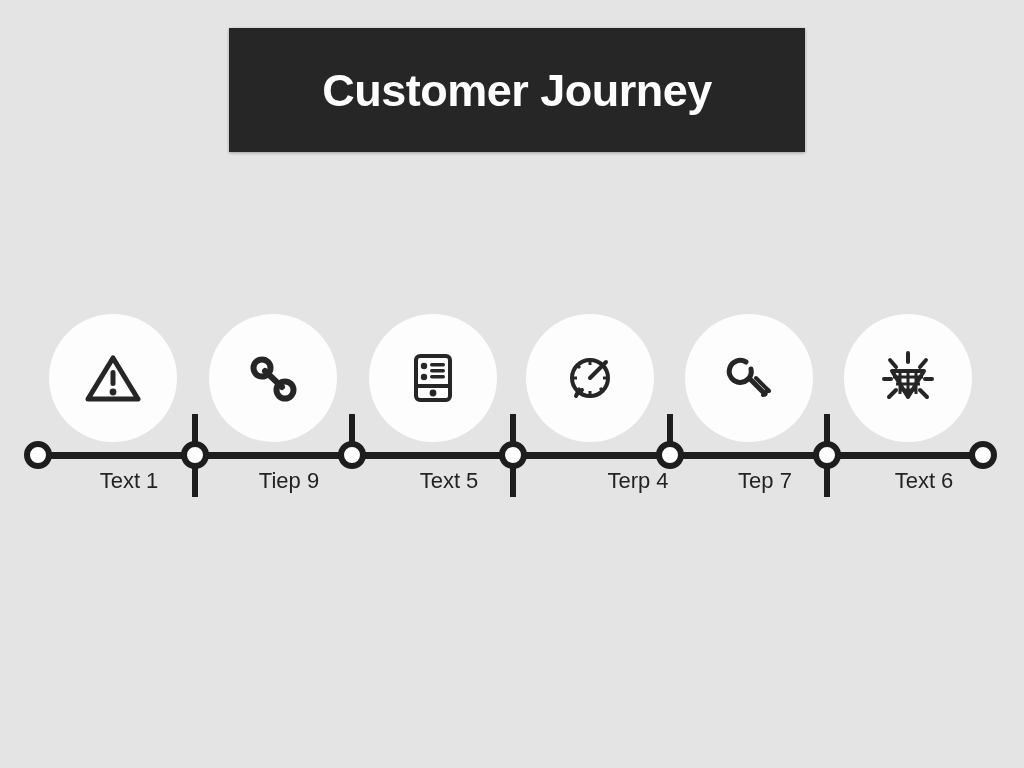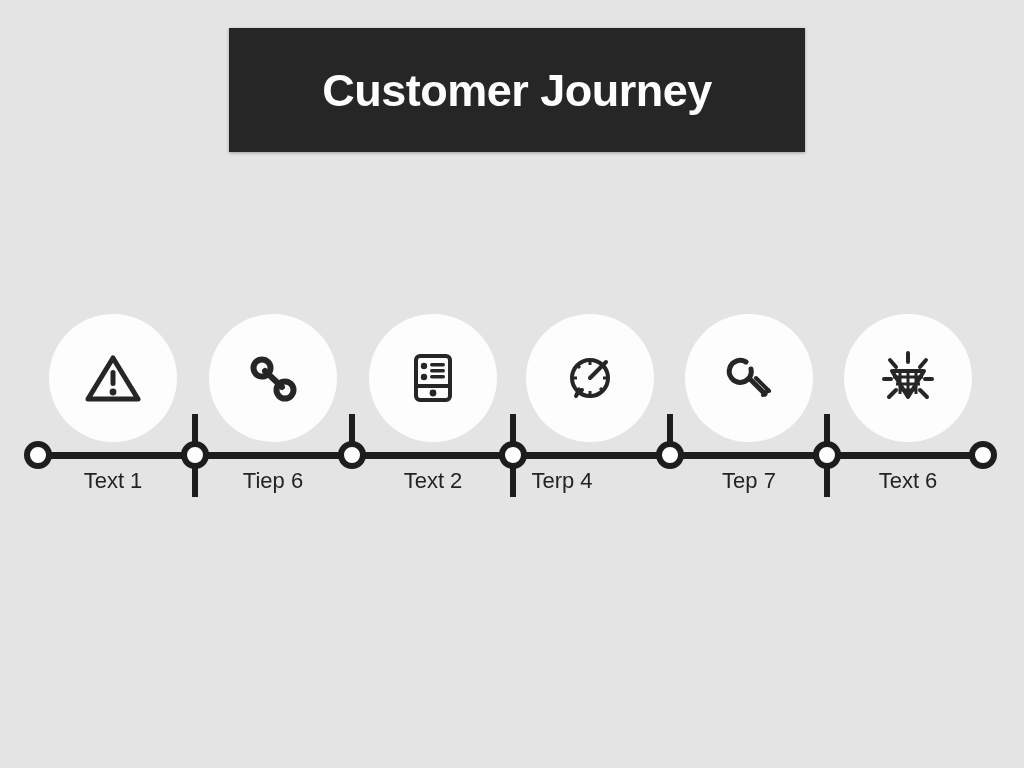--- a/index.html
+++ b/index.html
@@ -96,20 +96,21 @@
 
   
   .step-label {
     position: absolute;
     top: 468px;
     transform: translateX(-50%);
     font-size: 22px;
     color: #232323;
     white-space: nowrap;
     z-index: 5;
+    margin-left: 16px;
   }
 </style>
 </head>
 <body>
 
 <div id="canvas">
 
   <div class="title-banner">
     <div class="title-text">Customer Journey</div>
   </div>
@@ -200,19 +201,19 @@
       <line x1="8" y1="33" x2="15" y2="33" stroke="#262626" stroke-width="4" stroke-linecap="round"></line>
       <line x1="49" y1="33" x2="56" y2="33" stroke="#262626" stroke-width="4" stroke-linecap="round"></line>
       <line x1="14" y1="14" x2="20" y2="21" stroke="#262626" stroke-width="4" stroke-linecap="round"></line>
       <line x1="50" y1="14" x2="44" y2="21" stroke="#262626" stroke-width="4" stroke-linecap="round"></line>
       <line x1="13" y1="51" x2="20" y2="44" stroke="#262626" stroke-width="4" stroke-linecap="round"></line>
       <line x1="51" y1="51" x2="44" y2="44" stroke="#262626" stroke-width="4" stroke-linecap="round"></line>
     </svg>
   </div>
 
   <div class="step-label" style="left:113px">Text 1</div>
-  <div class="step-label" style="left:273px">Tiep 6</div>
-  <div class="step-label" style="left:433px">Text 2</div>
-  <div class="step-label" style="left:562px">Terp 4</div>
+  <div class="step-label" style="left:273px">Tiep 9</div>
+  <div class="step-label" style="left:433px">Text 5</div>
+  <div class="step-label" style="left:622px">Terp 4</div>
   <div class="step-label" style="left:749px">Tep 7</div>
   <div class="step-label" style="left:908px">Text 6</div>
 
 </div>
 
 </body></html>

